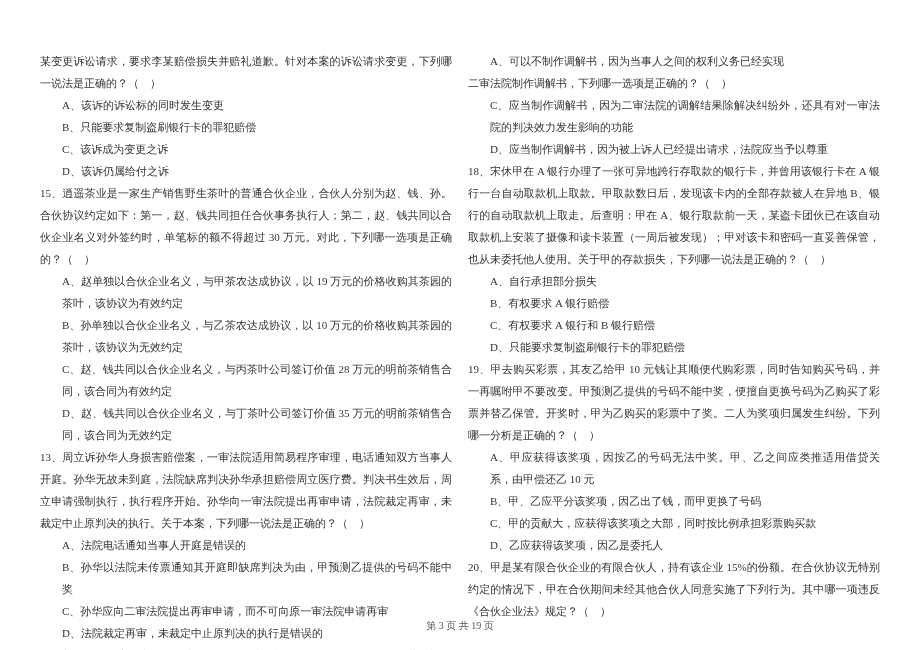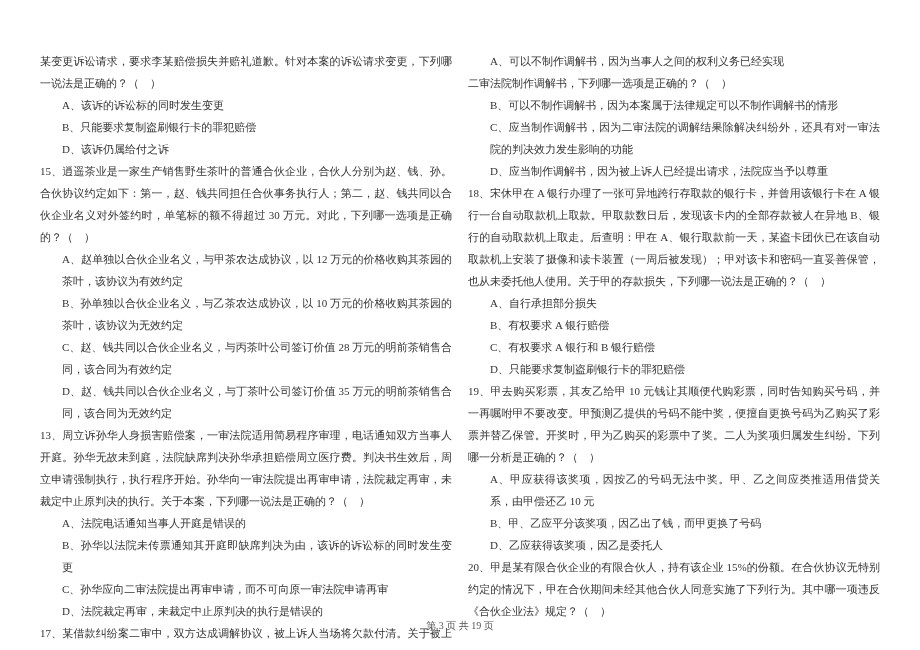--- a/index.html
+++ b/index.html
@@ -39,46 +39,47 @@
   }
 </style>
 </head>
 <body>
 
 <div class="page">
   <div class="col">
     <p class="para">某变更诉讼请求，要求李某赔偿损失并赔礼道歉。针对本案的诉讼请求变更，下列哪一说法是正确的？（　）</p>
     <p class="para indent">A、该诉的诉讼标的同时发生变更</p>
     <p class="para indent">B、只能要求复制盗刷银行卡的罪犯赔偿</p>
+    <p class="para indent">C、该诉成为变更之诉</p>
     <p class="para indent">D、该诉仍属给付之诉</p>
     <p class="para">15、逍遥茶业是一家生产销售野生茶叶的普通合伙企业，合伙人分别为赵、钱、孙。合伙协议约定如下：第一，赵、钱共同担任合伙事务执行人；第二，赵、钱共同以合伙企业名义对外签约时，单笔标的额不得超过 30 万元。对此，下列哪一选项是正确的？（　）</p>
-    <p class="para indent">A、赵单独以合伙企业名义，与甲茶农达成协议，以 12 万元的价格收购其茶园的茶叶，该协议为有效约定</p>
+    <p class="para indent">A、赵单独以合伙企业名义，与甲茶农达成协议，以 19 万元的价格收购其茶园的茶叶，该协议为有效约定</p>
     <p class="para indent">B、孙单独以合伙企业名义，与乙茶农达成协议，以 10 万元的价格收购其茶园的茶叶，该协议为无效约定</p>
     <p class="para indent">C、赵、钱共同以合伙企业名义，与丙茶叶公司签订价值 28 万元的明前茶销售合同，该合同为有效约定</p>
     <p class="para indent">D、赵、钱共同以合伙企业名义，与丁茶叶公司签订价值 35 万元的明前茶销售合同，该合同为无效约定</p>
     <p class="para">13、周立诉孙华人身损害赔偿案，一审法院适用简易程序审理，电话通知双方当事人开庭。孙华无故未到庭，法院缺席判决孙华承担赔偿周立医疗费。判决书生效后，周立申请强制执行，执行程序开始。孙华向一审法院提出再审申请，法院裁定再审，未裁定中止原判决的执行。关于本案，下列哪一说法是正确的？（　）</p>
     <p class="para indent">A、法院电话通知当事人开庭是错误的</p>
-    <p class="para indent">B、孙华以法院未传票通知其开庭即缺席判决为由，该诉的诉讼标的同时发生变更</p>
+    <p class="para indent">B、孙华以法院未传票通知其开庭即缺席判决为由，甲预测乙提供的号码不能中奖</p>
     <p class="para indent">C、孙华应向二审法院提出再审申请，而不可向原一审法院申请再审</p>
     <p class="para indent">D、法院裁定再审，未裁定中止原判决的执行是错误的</p>
     <p class="para">17、某借款纠纷案二审中，双方达成调解协议，被上诉人当场将欠款付清。关于被上诉人请求</p>
   </div>
 
   <div class="col">
     <p class="para indent">A、可以不制作调解书，因为当事人之间的权利义务已经实现</p>
     <p class="para">二审法院制作调解书，下列哪一选项是正确的？（　）</p>
-    <p class="para indent">B、可以不制作调解书，因为本案属于法律规定可以不制作调解书的情形</p>
     <p class="para indent">C、应当制作调解书，因为二审法院的调解结果除解决纠纷外，还具有对一审法院的判决效力发生影响的功能</p>
     <p class="para indent">D、应当制作调解书，因为被上诉人已经提出请求，法院应当予以尊重</p>
     <p class="para">18、宋休甲在 A 银行办理了一张可异地跨行存取款的银行卡，并曾用该银行卡在 A 银行一台自动取款机上取款。甲取款数日后，发现该卡内的全部存款被人在异地 B、银行的自动取款机上取走。后查明：甲在 A、银行取款前一天，某盗卡团伙已在该自动取款机上安装了摄像和读卡装置（一周后被发现）；甲对该卡和密码一直妥善保管，也从未委托他人使用。关于甲的存款损失，下列哪一说法是正确的？（　）</p>
     <p class="para indent">A、自行承担部分损失</p>
     <p class="para indent">B、有权要求 A 银行赔偿</p>
     <p class="para indent">C、有权要求 A 银行和 B 银行赔偿</p>
     <p class="para indent">D、只能要求复制盗刷银行卡的罪犯赔偿</p>
     <p class="para">19、甲去购买彩票，其友乙给甲 10 元钱让其顺便代购彩票，同时告知购买号码，并一再嘱咐甲不要改变。甲预测乙提供的号码不能中奖，便擅自更换号码为乙购买了彩票并替乙保管。开奖时，甲为乙购买的彩票中了奖。二人为奖项归属发生纠纷。下列哪一分析是正确的？（　）</p>
     <p class="para indent">A、甲应获得该奖项，因按乙的号码无法中奖。甲、乙之间应类推适用借贷关系，由甲偿还乙 10 元</p>
     <p class="para indent">B、甲、乙应平分该奖项，因乙出了钱，而甲更换了号码</p>
+    <p class="para indent">C、甲的贡献大，应获得该奖项之大部，同时按比例承担彩票购买款</p>
     <p class="para indent">D、乙应获得该奖项，因乙是委托人</p>
     <p class="para">20、甲是某有限合伙企业的有限合伙人，持有该企业 15%的份额。在合伙协议无特别约定的情况下，甲在合伙期间未经其他合伙人同意实施了下列行为。其中哪一项违反《合伙企业法》规定？（　）</p>
   </div>
 </div>
 
 <div class="footer">第 3 页 共 19 页</div>
 
 </body></html>

